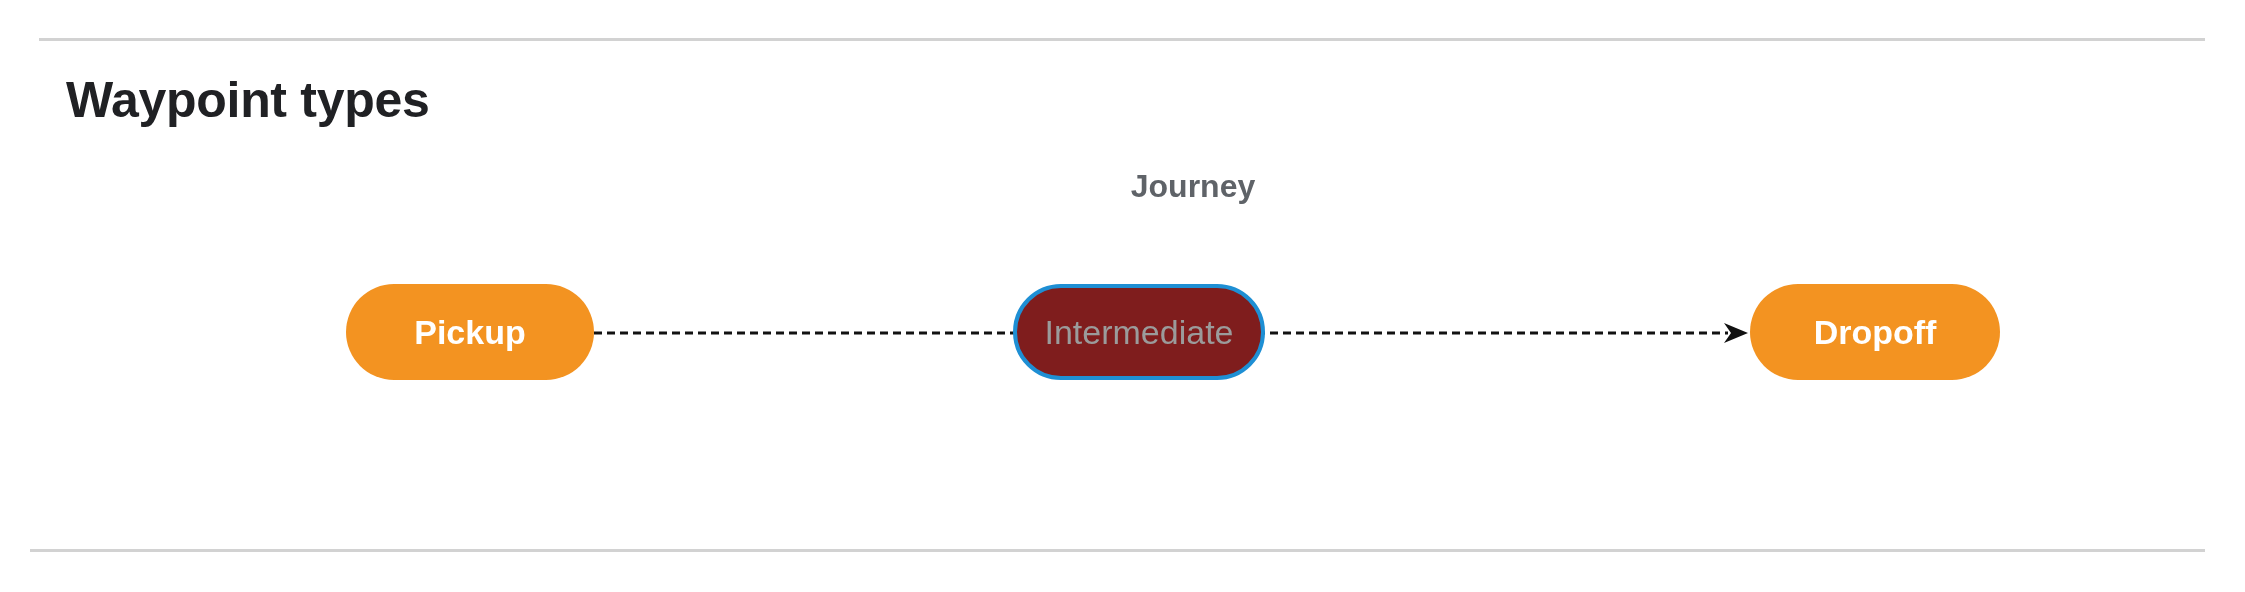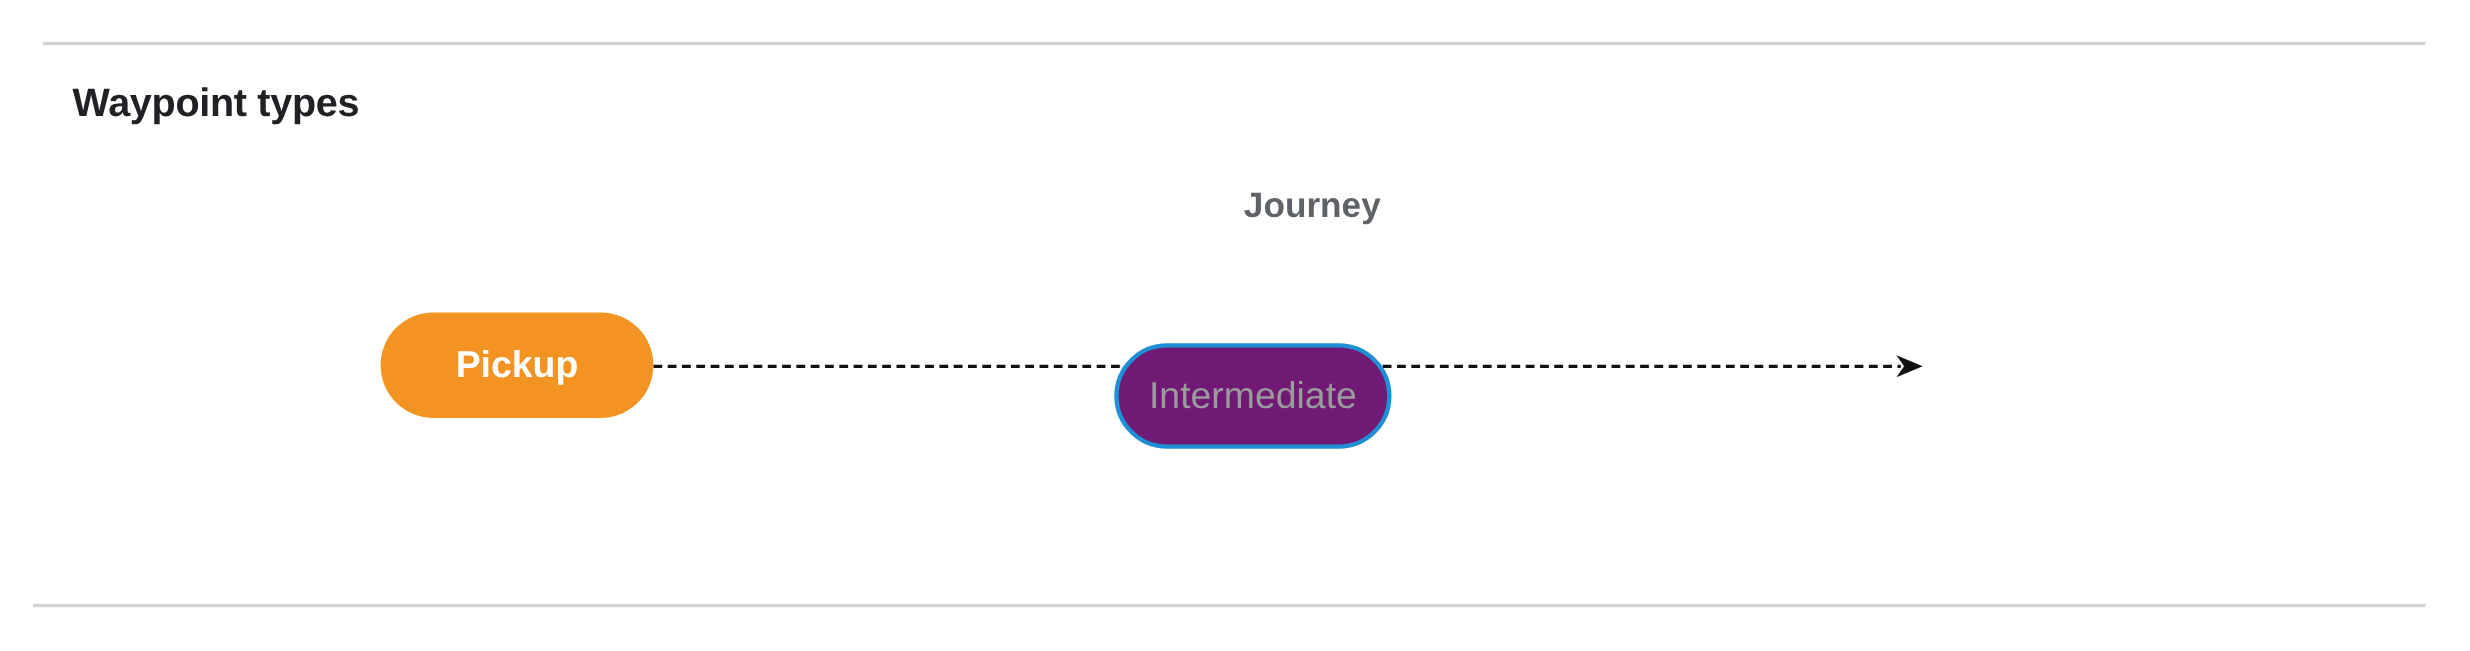--- a/index.html
+++ b/index.html
@@ -29,21 +29,21 @@
   .rule-bottom {
     left: 30px;
     top: 549px;
     width: 2175px;
   }
   .page-title {
     position: absolute;
     left: 66px;
     top: 72px;
     margin: 0;
-    font-size: 36px;
+    font-size: 50px;
     line-height: 1.15;
     font-weight: 700;
     color: #202124;
     letter-spacing: -0.3px;
   }
   .journey-label {
     position: absolute;
     left: 1067px;
     top: 168px;
     width: 252px;
@@ -69,25 +69,24 @@
     font-size: 34px;
     font-weight: 700;
     box-sizing: border-box;
     z-index: 2;
   }
   .pill-filled {
     background: #f39321;
     color: #ffffff;
   }
   .pill-outlined {
-    background: #701a75;
+    background: #7f1d1d;
     border: 4px solid #1e8fd4;
     color: #9b9b9b;
     font-weight: 400;
-    margin-top: 28px;
   }
   .pill-pickup { left: 346px; width: 248px; }
   .pill-intermediate { left: 1013px; width: 252px; }
   .pill-dropoff { left: 1750px; width: 250px; }
 </style>
 </head>
 <body>
 
 <div class="page">
 
@@ -99,16 +98,17 @@
 
   <svg class="connector" width="1165" height="40" viewBox="0 0 1165 40">
     <line x1="2" y1="20" x2="1136" y2="20" stroke="#111111" stroke-width="3" stroke-dasharray="8 5"></line>
     <path d="M1132,10 L1156,20 L1132,30 L1139,20 Z" fill="#111111"></path>
   </svg>
 
   <div class="pill pill-filled pill-pickup">Pickup</div>
 
   <div class="pill pill-outlined pill-intermediate">Intermediate</div>
 
+  <div class="pill pill-filled pill-dropoff">Dropoff</div>
 
   <div class="rule rule-bottom"></div>
 
 </div>
 
 </body></html>

